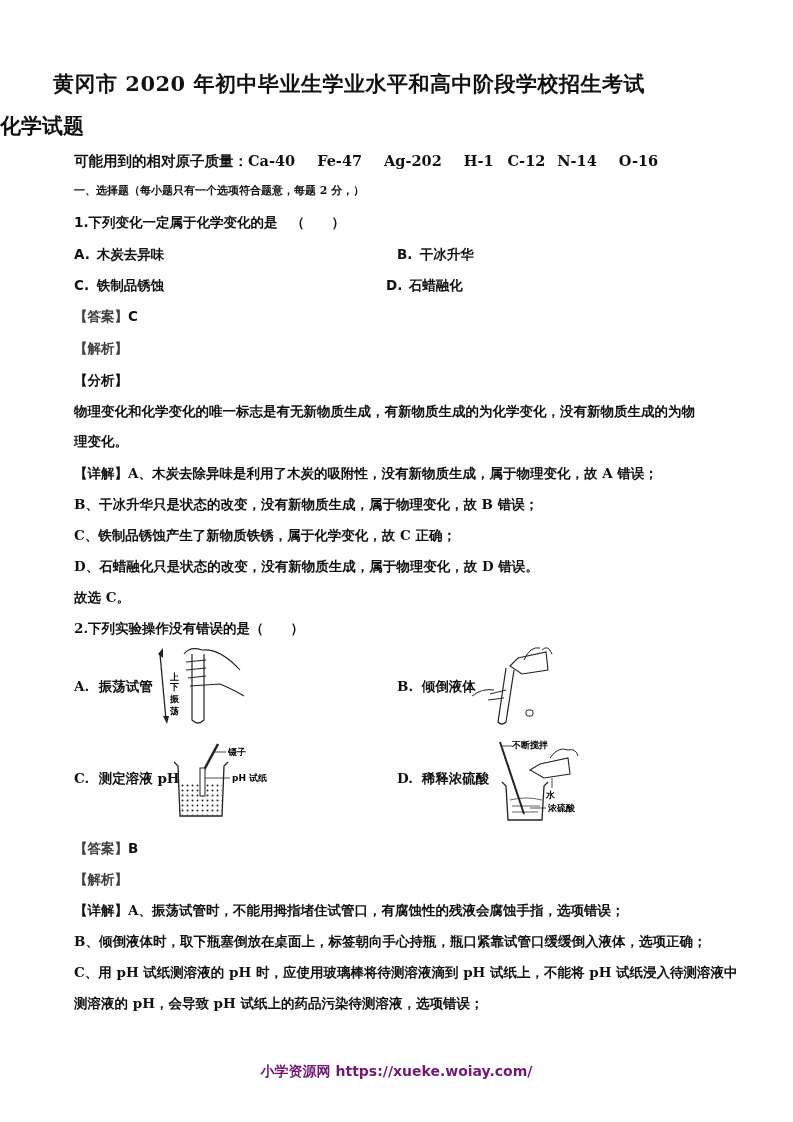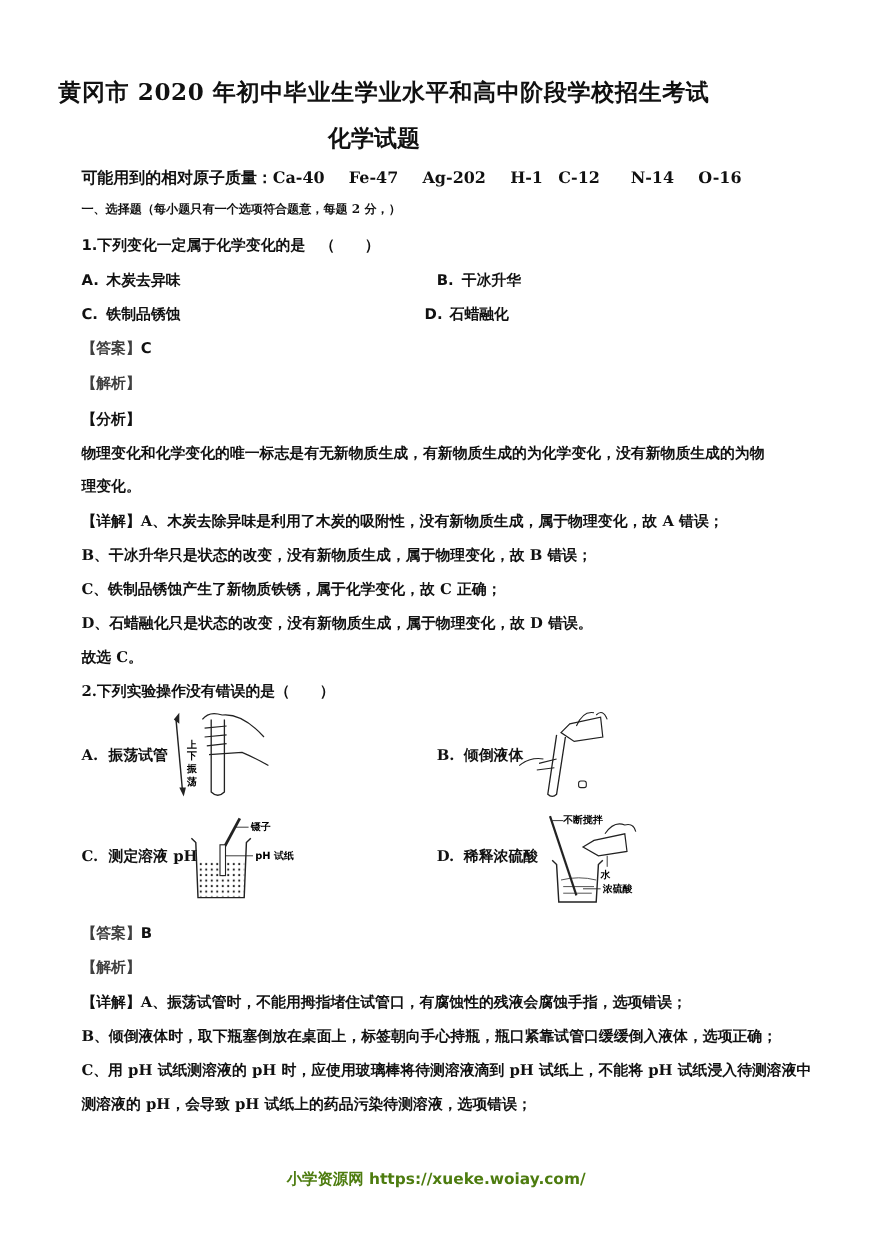--- a/index.html
+++ b/index.html
@@ -1,39 +1,39 @@
 <!DOCTYPE html>
 <html><head>
   <meta charset="utf-8">
   <style>
     html, body { margin: 0; padding: 0; background: #ffffff; }
     body { width: 793px; height: 1122px; position: relative; overflow: hidden; color: #111; }
     .serif { font-family: "DejaVu Serif", "Liberation Serif", serif; }
     .sans { font-family: "DejaVu Sans", "Liberation Sans", sans-serif; }
     .abs { position: absolute; white-space: nowrap; font-weight: bold; }
     .title { left: 0; width: 698px; text-align: center; font-weight: bold; font-size: 21px; top: 70px; letter-spacing: 0.5px; }
-    .subtitle { left: 0; width: 680px; text-align: center; font-weight: bold; font-size: 21px; top: 112px; }
+    .subtitle { left: 0; width: 680px; text-align: left; font-weight: bold; font-size: 21px; top: 112px; }
     .masses { left: 74px; top: 152px; font-weight: bold; font-size: 14.5px; }
     .masses span.m { display: inline-block; margin-right: 22px; }
     .section { left: 74px; top: 183px; font-weight: bold; font-size: 11px; }
     .line { font-size: 13.5px; left: 74px; }
     .bracket { color: #404040; font-size: 13.5px; }
     .opt-label { display: inline-block; width: 18px; }
     .fig { position: absolute; }
-    .watermark { left: 0; width: 793px; text-align: center; top: 1063px; font-size: 14px; color: #4d7c0f; }
+    .watermark { left: 0; width: 793px; text-align: center; top: 1063px; font-size: 14px; color: #701a75; }
     svg text { font-family: "DejaVu Sans", "Liberation Sans", sans-serif; }
   </style>
 </head>
 <body>
 
 <div class="abs title serif">黄冈市 2020 年初中毕业生学业水平和高中阶段学校招生考试</div>
 <div class="abs subtitle serif">化学试题</div>
 
 <div class="abs masses serif">
-  <span>可能用到的相对原子质量：</span><span class="m">Ca-40</span><span class="m">Fe-47</span><span class="m">Ag-202</span><span class="m" style="margin-right:14px">H-1</span><span class="m" style="margin-right:28px">C-12</span><span class="m">N-14</span><span class="m">O-16</span>
+  <span>可能用到的相对原子质量：</span><span class="m">Ca-40</span><span class="m">Fe-47</span><span class="m">Ag-202</span><span class="m" style="margin-right:14px">H-1</span><span class="m" style="margin-right:12px">C-12</span><span class="m">N-14</span><span class="m">O-16</span>
 </div>
 
 <div class="abs section serif">一、选择题（每小题只有一个选项符合题意，每题 2 分，）</div>
 
 <div class="abs line sans" style="top:214px">1.下列变化一定属于化学变化的是　（　　）</div>
 
 <div class="abs line sans" style="top:246px">
   <span class="opt-label">A.</span>
   <span>木炭去异味</span>
 </div>

